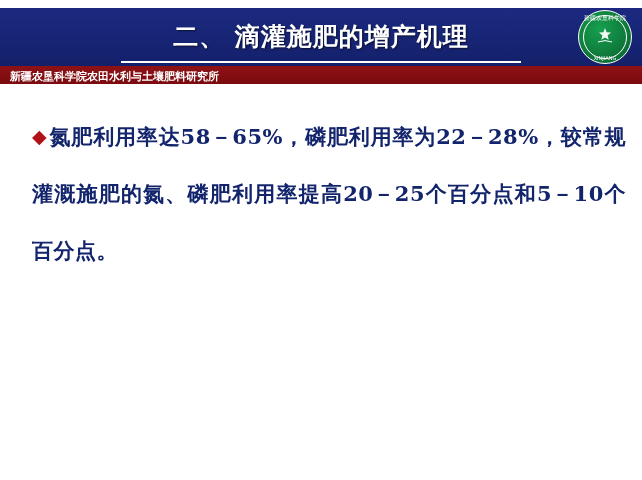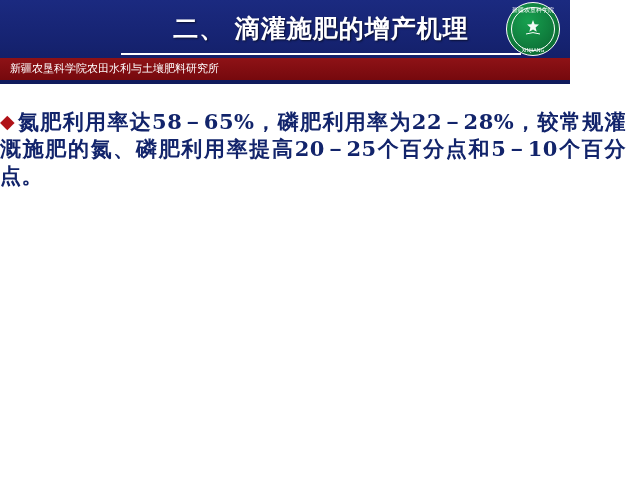--- a/index.html
+++ b/index.html
@@ -17,22 +17,22 @@
     position: relative;
     width: 642px;
     height: 480px;
     background: #ffffff;
     box-sizing: border-box;
   }
   
   #header {
     position: absolute;
     left: 0;
-    top: 0;
-    width: 570px;
+    top: 8px;
+    width: 642px;
     height: 84px;
     background: #14216e;
     background: linear-gradient(180deg, #1b2a80 0%, #15226f 55%, #101b5c 100%);
     overflow: hidden;
   }
   #header-title {
     position: absolute;
     left: 0;
     top: 12px;
     width: 642px;
@@ -70,20 +70,21 @@
   }
   #subtitle-text {
     position: absolute;
     left: 10px;
     top: 61px;
     color: #ffffff;
     font-family: "DejaVu Sans", "Liberation Sans", sans-serif;
     font-size: 11px;
     letter-spacing: 0px;
     white-space: nowrap;
+    font-weight: bold;
   }
   
   #logo {
     position: absolute;
     right: 8px;
     top: 2px;
     width: 56px;
     height: 56px;
   }
   #logo .ring-outer {
@@ -137,24 +138,25 @@
     width: 642px;
     height: 396px;
     background: #ffffff;
   }
   .para {
     position: relative;
     color: #12246b;
     font-family: "DejaVu Serif", "Liberation Serif", serif;
     font-size: 21px;
     font-weight: bold;
-    line-height: 27px;
+    line-height: 57px;
     letter-spacing: 0.5px;
     padding-right: 16px;
     text-align: justify;
+    margin-left: 32px;
   }
   #para1 {
     margin-top: 24px;
   }
   #para2 {
     margin-top: 4px;
   }
   .bullet {
     color: #b01217;
     font-size: 19px;

